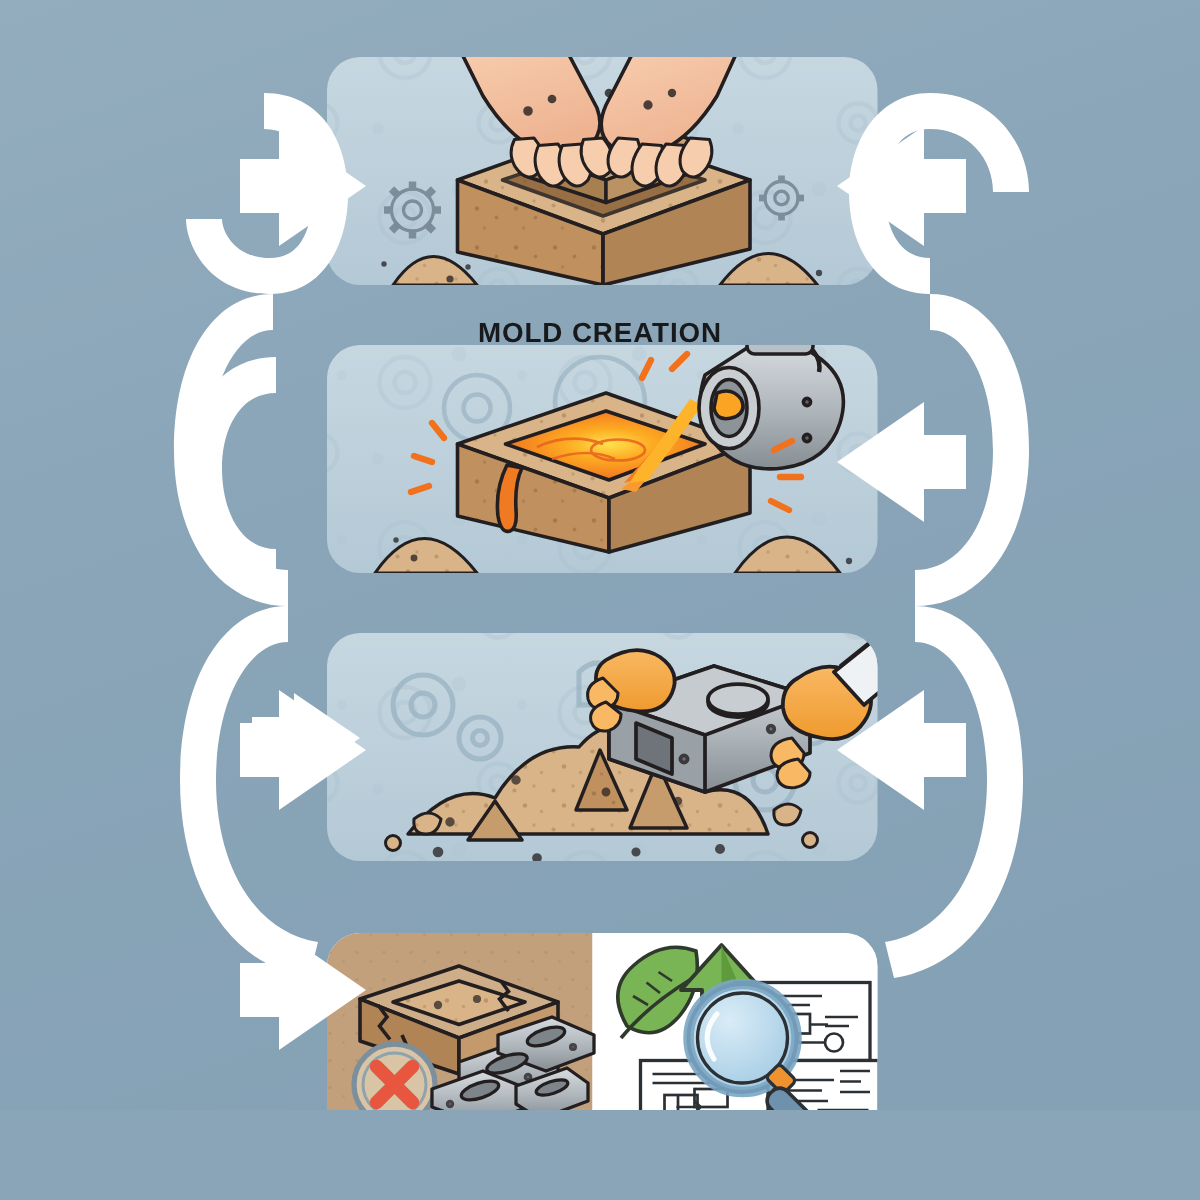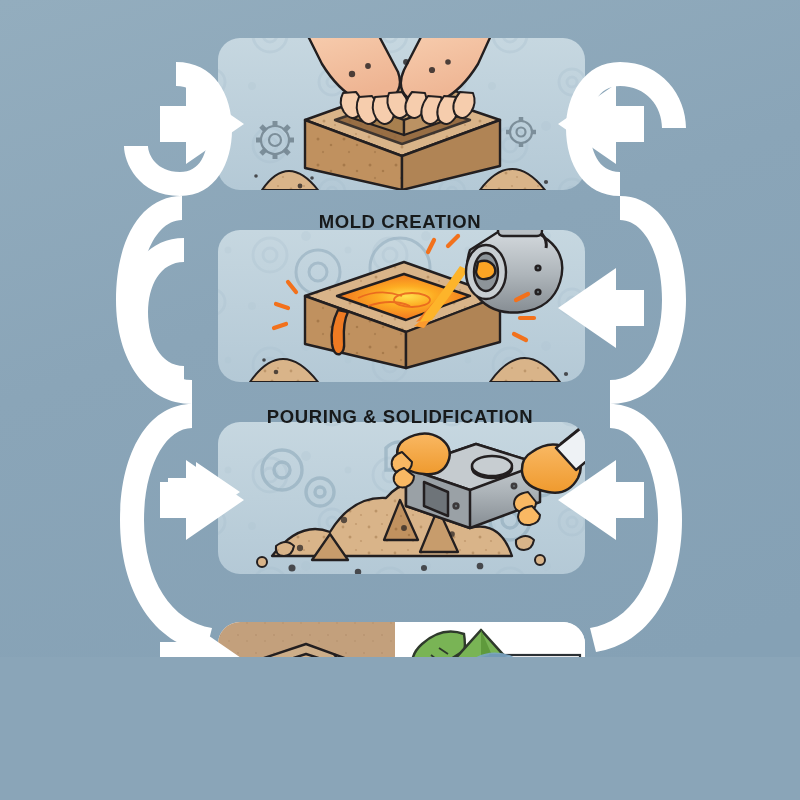--- a/index.html
+++ b/index.html
@@ -4,21 +4,21 @@
 <title>Sand Casting Process Infographic</title>
 <style>
   html, body {
     margin: 0;
     padding: 0;
     background: #8aa5b8;
   }
   #stage {
     position: relative;
     width: 800px;
-    height: 657px;
+    height: 740px;
     overflow: hidden;
     background: #8aa5b8;
     font-family: "Liberation Sans", sans-serif;
   }
   #bg-svg, #arrow-svg, #panel-svg {
     position: absolute;
     left: 0; top: 0;
     width: 800px; height: 800px;
   }
   #arrow-svg { pointer-events: none; }
@@ -649,16 +649,15 @@
         <rect x="160" y="642" width="34" height="36"></rect>
         <rect x="608" y="106" width="36" height="36"></rect>
         <rect x="608" y="290" width="36" height="36"></rect>
         <rect x="608" y="482" width="36" height="36"></rect>
       </g>
     </g>
   </svg>
 
   <div class="panel-title" id="title-mold">MOLD CREATION</div>
 
-  <div class="panel-title" id="title-pour">POURING &amp; SOLIDFICATION</div>
 
 
 </div>
 
 </body></html>

